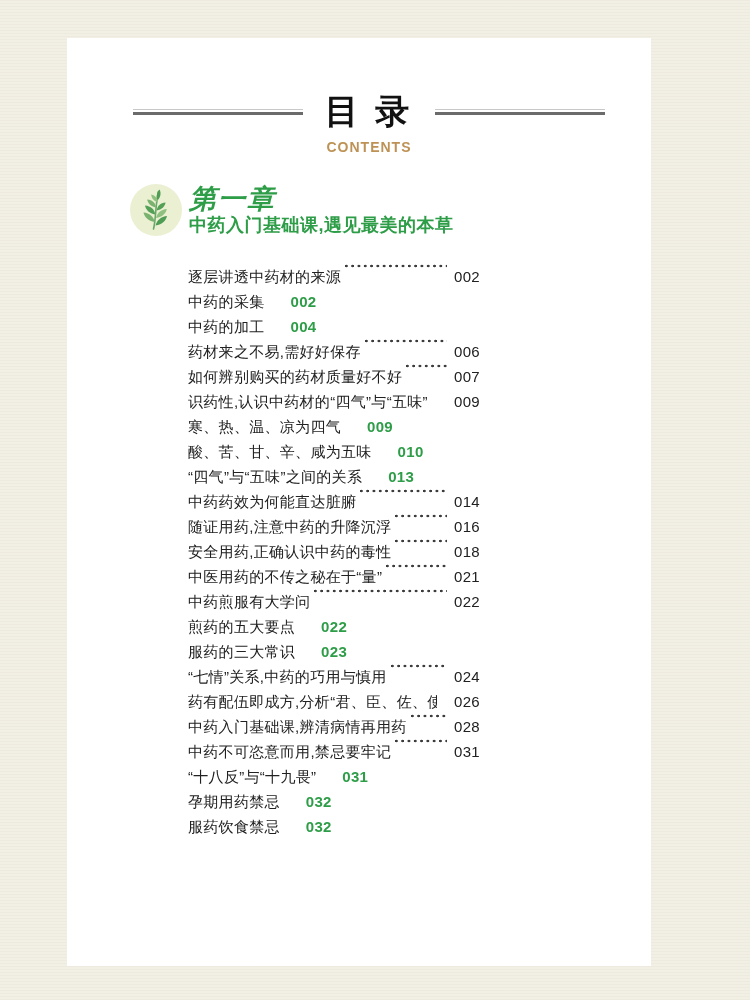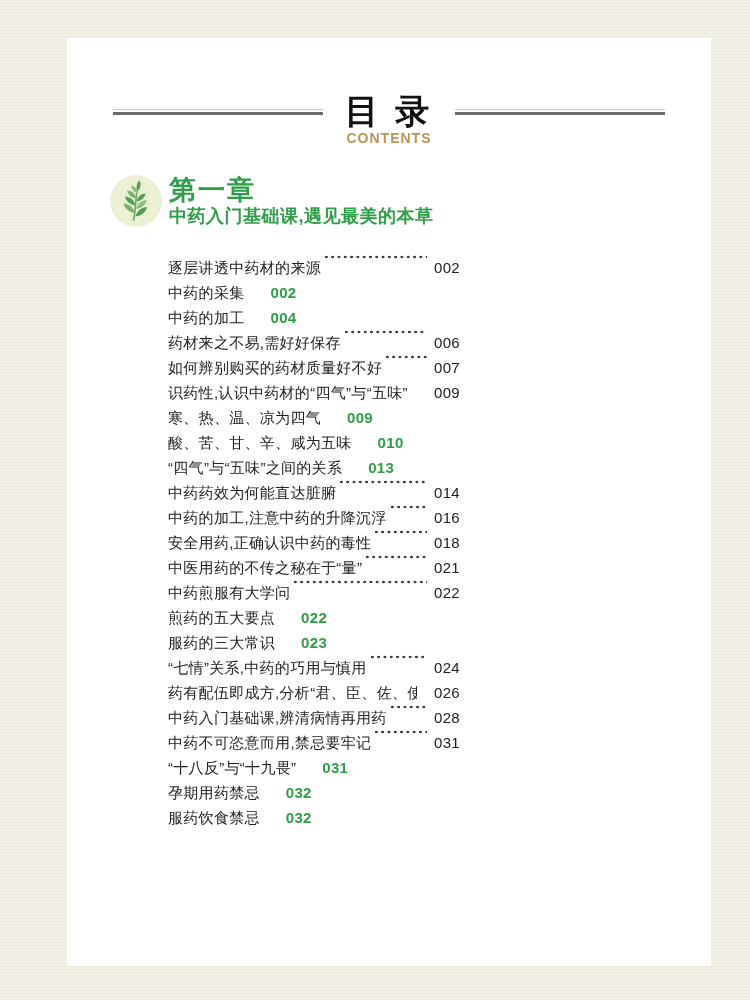--- a/index.html
+++ b/index.html
@@ -3,51 +3,51 @@
 <meta charset="utf-8">
 <style>
   html,body{margin:0;padding:0;}
   body{
     width:750px;height:1000px;position:relative;overflow:hidden;
     font-family:"Liberation Sans","DejaVu Sans",sans-serif;
     background-color:var(--cream,#f2efe4);
     background-image:repeating-linear-gradient(0deg, rgba(120,110,90,0.04) 0 1px, rgba(255,255,255,0) 1px 3px);
   }
   .page{
-    position:absolute;left:67px;top:38px;width:644px;height:928px;
-    background:#ffffff;box-sizing:border-box;
+    position:absolute;left:67px;top:38px;width:584px;height:928px;
+    background:#ffffff;box-sizing:border-box;padding-left:20px;
   }
   
   .toc-header{
     margin-top:56px;padding:0 46px;
     display:flex;align-items:center;justify-content:center;gap:22px;
   }
   .rule{
     flex:1 1 auto;height:6px;box-sizing:border-box;
     border-top:1px solid #c9c9c9;border-bottom:3px solid #6b6b6b;
   }
   .toc-title{
     font-family:"Liberation Serif","DejaVu Serif",serif;
     font-weight:bold;font-size:34px;line-height:36px;color:#111;
     letter-spacing:4px;white-space:pre;flex:0 0 auto;
   }
   .toc-subtitle{
-    text-align:center;
+    text-align:center;margin-top:9px;
     font-size:14px;font-weight:bold;letter-spacing:1px;
     color:var(--tan,#bd9254);
   }
   
   .chapter{
     margin:29px 0 0 43px;display:flex;align-items:flex-start;
   }
   .chapter-icon{flex:0 0 52px;width:52px;height:52px;}
   .chapter-text{margin-left:7px;}
   .chapter-label{
     font-size:27px;line-height:31px;font-weight:bold;
-    color:var(--green,#2e9d48);letter-spacing:2px;
+    color:var(--green,#2e9d48);letter-spacing:2px;font-style:italic;
   }
   .chapter-subtitle{
     margin-top:0;font-size:18px;line-height:20px;font-weight:bold;
     color:var(--green,#2e9d48);letter-spacing:0.5px;
   }
   
   .toc-list{margin:28px 0 0 101px;width:292px;}
   .toc-row{
     display:flex;height:25px;
     font-size:15px;line-height:25px;color:var(--ink,#212121);
@@ -139,21 +139,21 @@
       <div class="toc-row sub">
         <span class="entry-title">“四气”与“五味”之间的关系</span>
         <span class="entry-page">013</span>
       </div>
       <div class="toc-row dotted">
         <span class="entry-title">中药药效为何能直达脏腑</span>
         <span class="leader"></span>
         <span class="entry-page">014</span>
       </div>
       <div class="toc-row dotted">
-        <span class="entry-title">中药的加工,注意中药的升降沉浮</span>
+        <span class="entry-title">随证用药,注意中药的升降沉浮</span>
         <span class="leader"></span>
         <span class="entry-page">016</span>
       </div>
       <div class="toc-row dotted">
         <span class="entry-title">安全用药,正确认识中药的毒性</span>
         <span class="leader"></span>
         <span class="entry-page">018</span>
       </div>
       <div class="toc-row dotted">
         <span class="entry-title">中医用药的不传之秘在于“量”</span>

